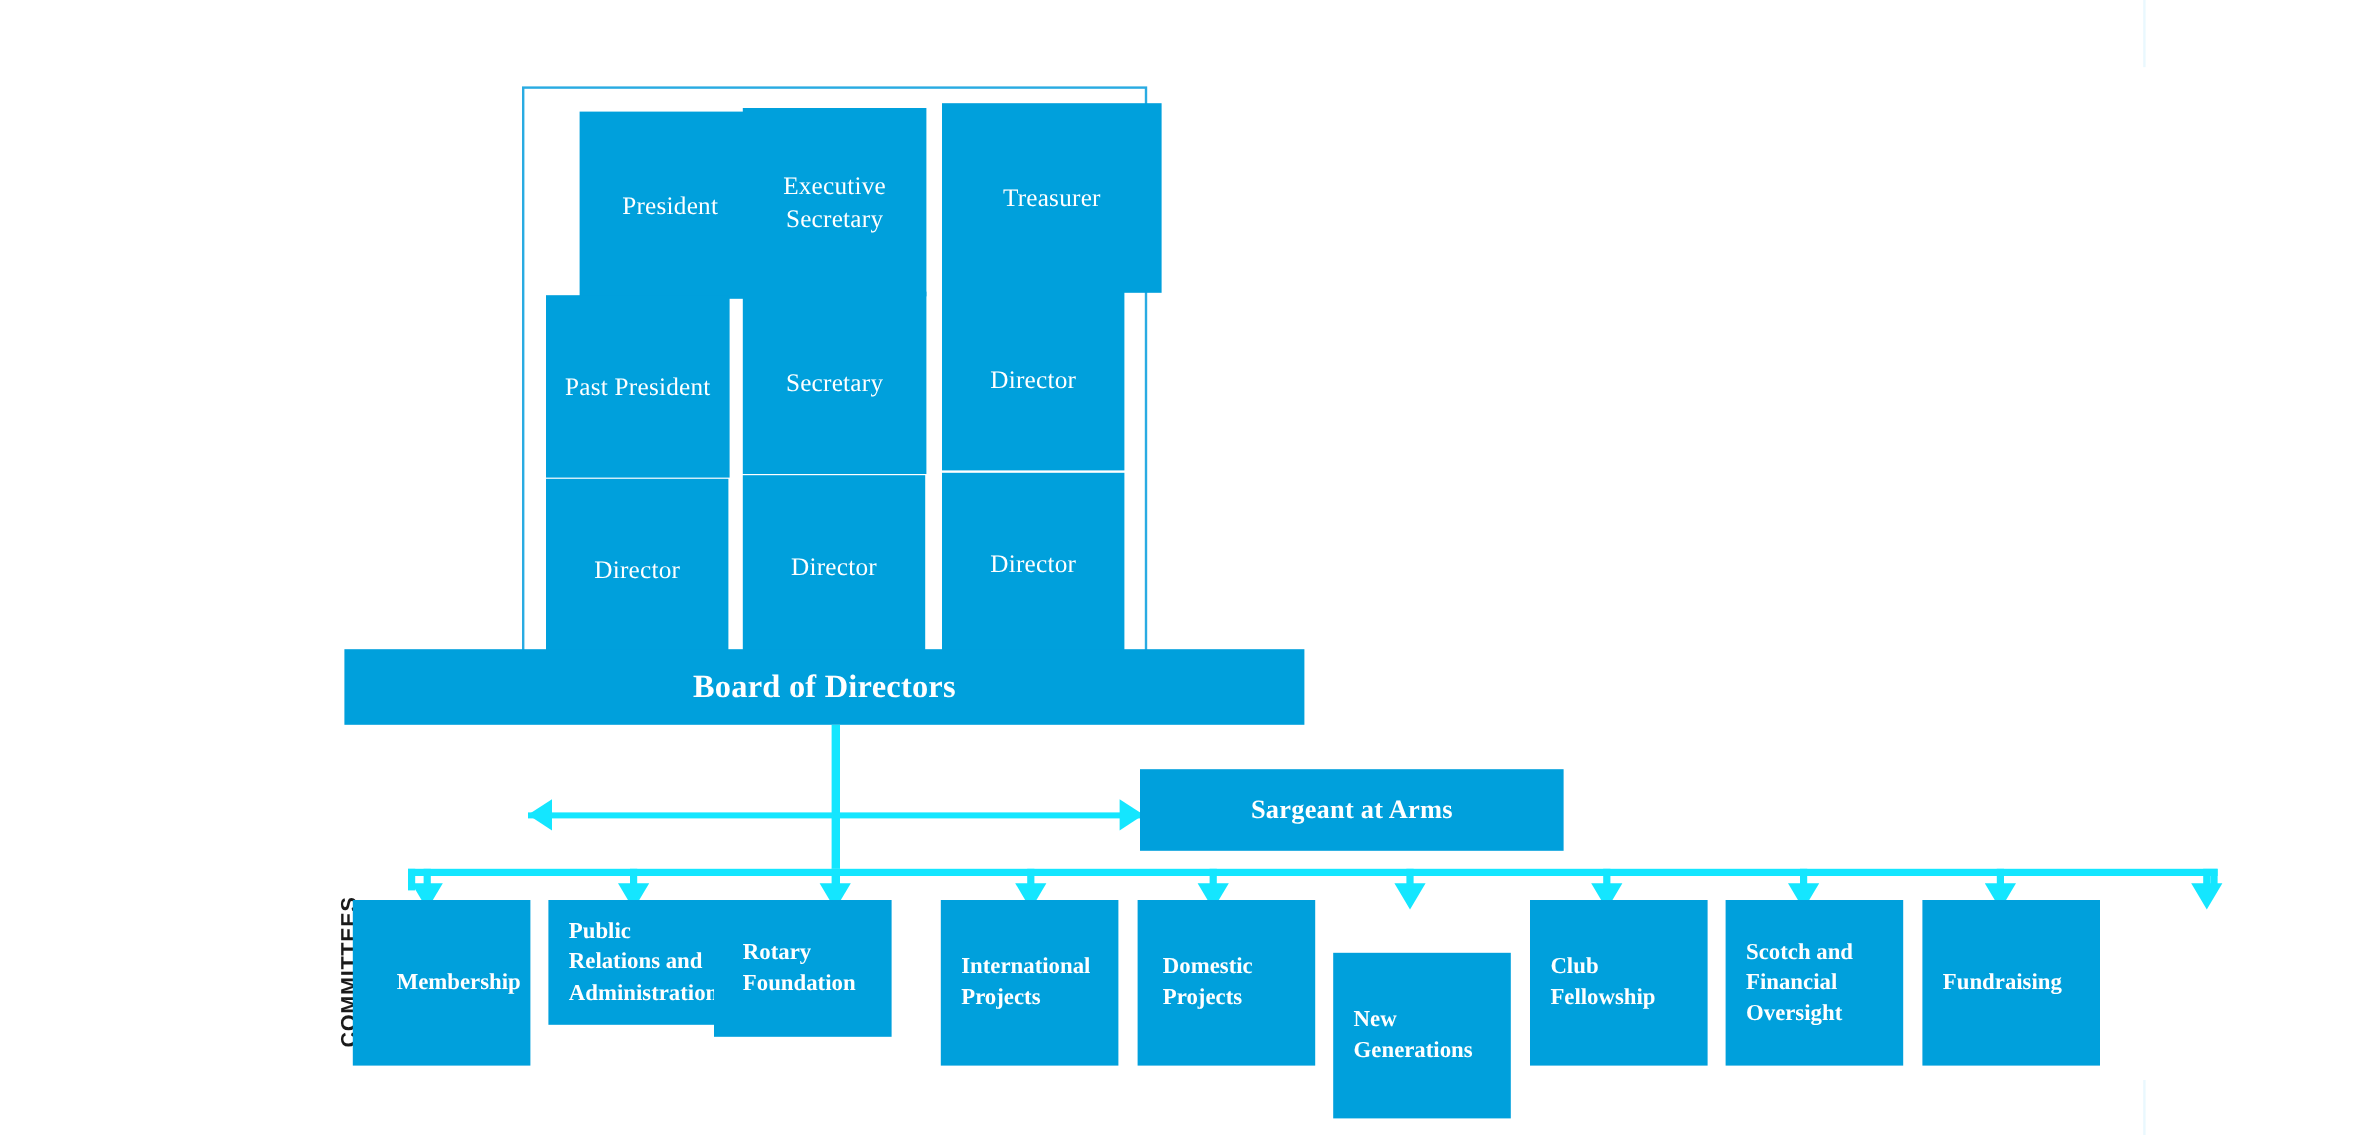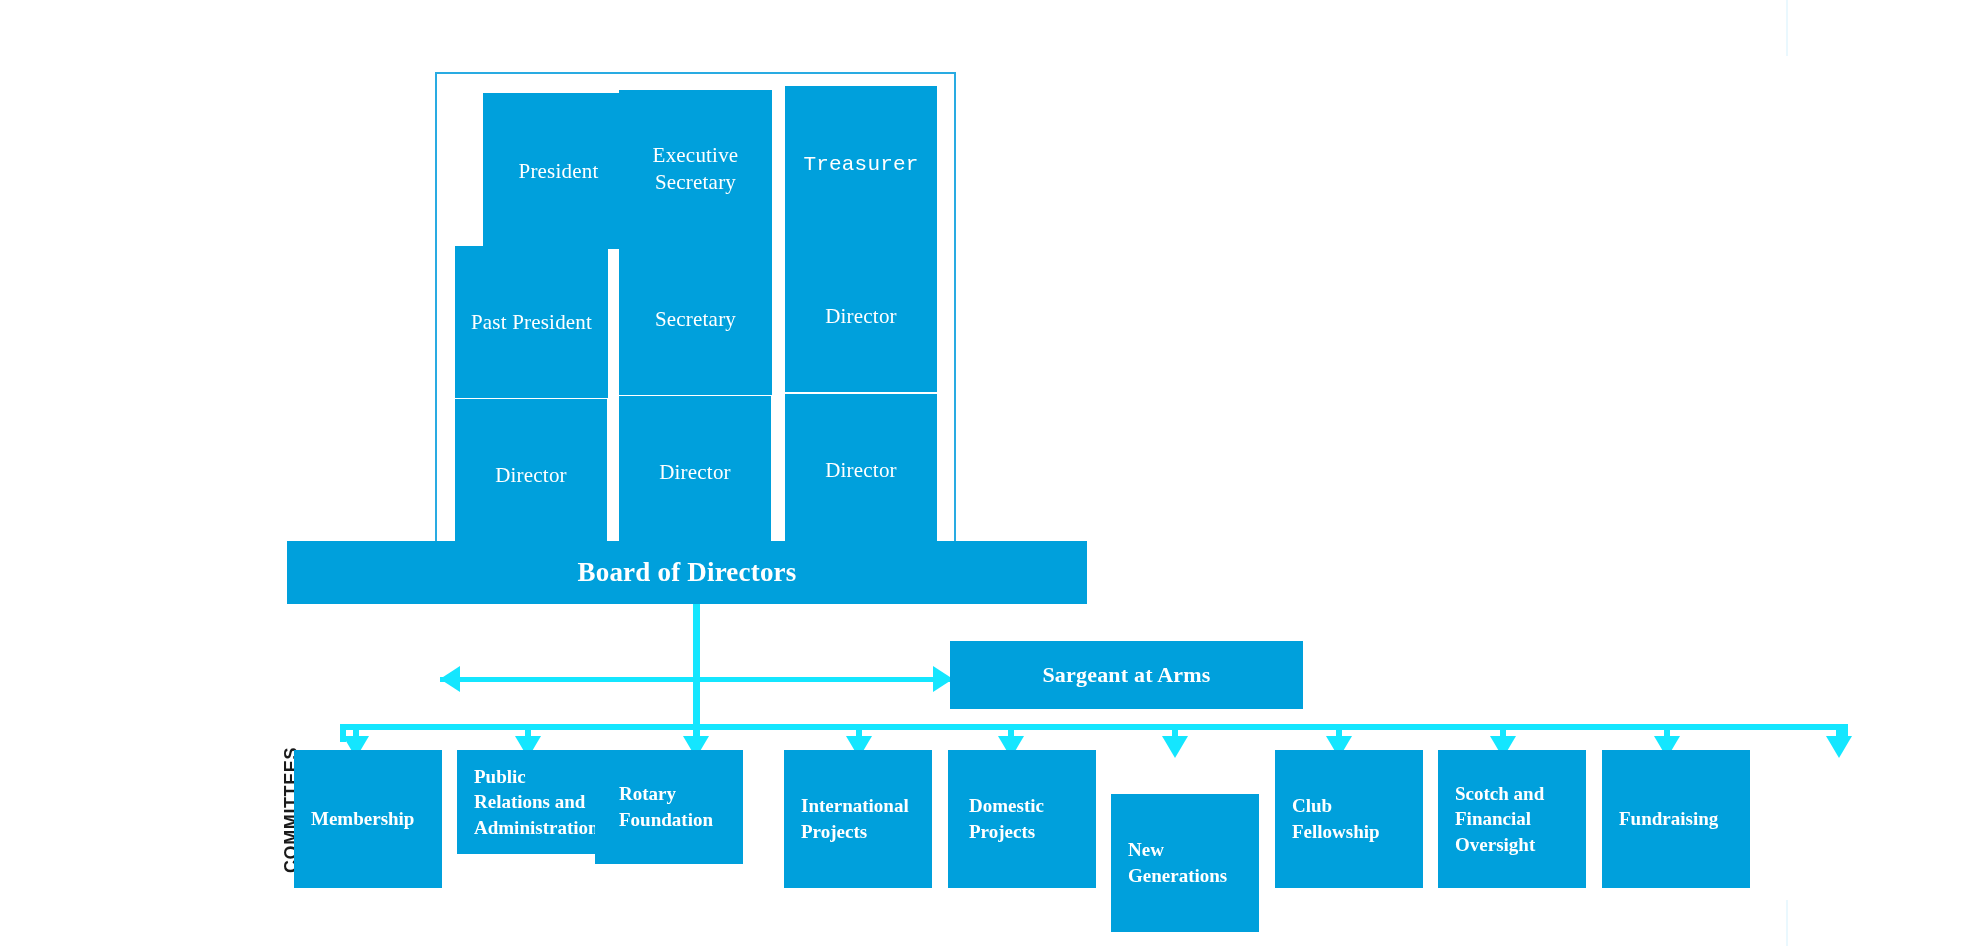--- a/index.html
+++ b/index.html
@@ -132,21 +132,21 @@
   <div class="conn-soft" style="left:1786px; top:900px; width:2px; height:46px;"></div>
 
   <div class="board-frame" style="left:435px; top:72px; width:521px; height:482px;"></div>
 
   <div class="node board-cell" style="left:456px; top:93px; width:151px; height:156px;margin-left:27px;">
     <span>President</span>
   </div>
   <div class="node board-cell" style="left:619px; top:90px; width:153px; height:157px;">
     <span>Executive Secretary</span>
   </div>
-  <div class="node board-cell" style="left:785px; top:86px; width:152px; height:158px;font-family:Liberation Mono, monospace;">
+  <div class="node board-cell" style="left:785px; top:86px; width:183px; height:158px;">
     <span>Treasurer</span>
   </div>
 
   <div class="node board-cell" style="left:455px; top:246px; width:153px; height:152px;">
     <span>Past President</span>
   </div>
   <div class="node board-cell" style="left:619px; top:243px; width:153px; height:152px;justify-content:center;">
     <span>Secretary</span>
   </div>
   <div class="node board-cell" style="left:785px; top:240px; width:152px; height:152px;">
@@ -212,21 +212,21 @@
   <div class="conn" style="left:1664px; top:724px; width:6px; height:20px;"></div>
   <div class="arrow arrow-down" style="left:1654px; top:736px;"></div>
 
   <div class="conn" style="left:1836px; top:724px; width:6px; height:20px;"></div>
   <div class="arrow arrow-down" style="left:1826px; top:736px;"></div>
 
   <div id="committees-label" style="left:281px; top:873px;">
     <span>COMMITTEES</span>
   </div>
 
-  <div class="node committee" style="left:294px; top:750px; width:148px; height:138px;">
+  <div class="node committee" style="left:294px; top:750px; width:148px; height:138px;justify-content:flex-end;">
     <span>Membership</span>
   </div>
 
   <div class="node committee" style="left:457px; top:750px; width:148px; height:104px;">
     <span>Public Relations and Administration</span>
   </div>
 
   <div class="node committee" style="left:595px; top:750px; width:148px; height:114px;padding-left:24px;">
     <span>Rotary Foundation</span>
   </div>

